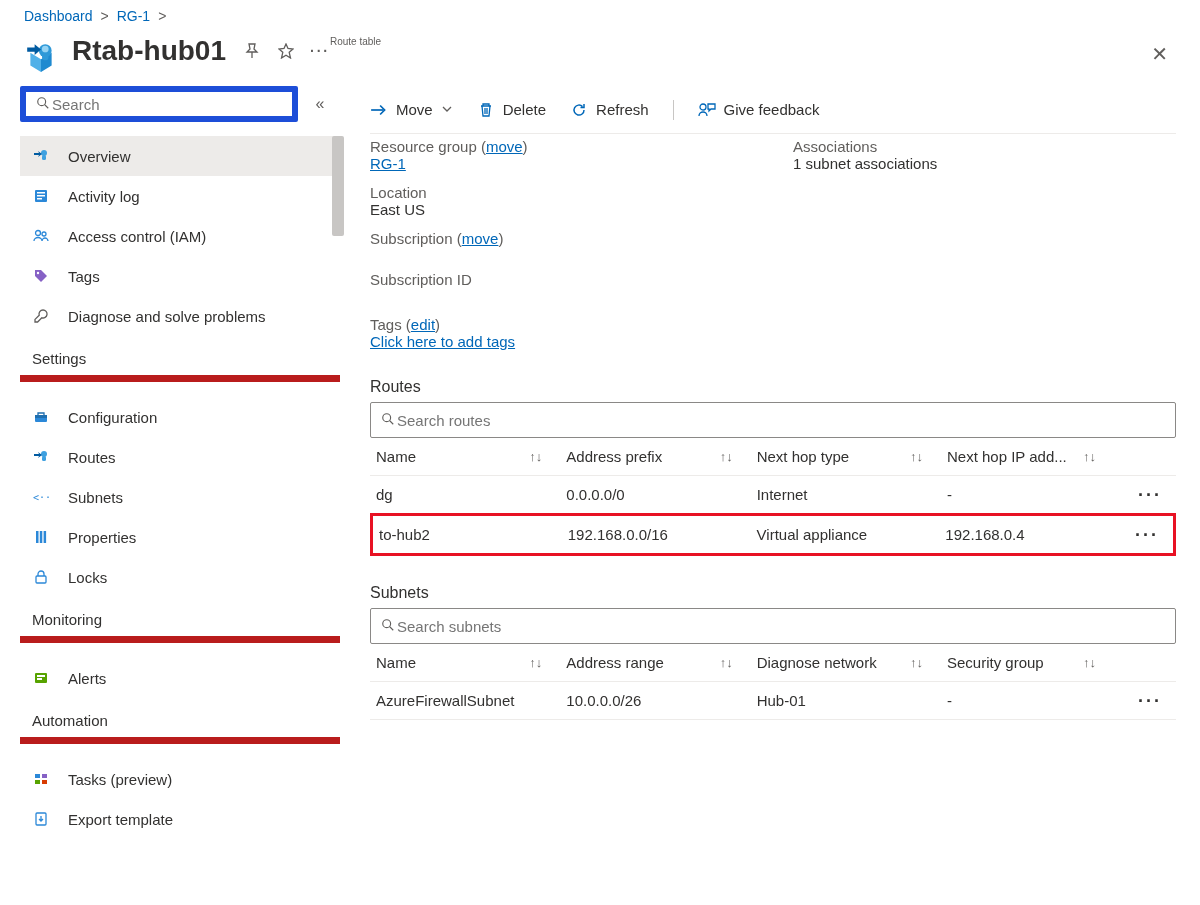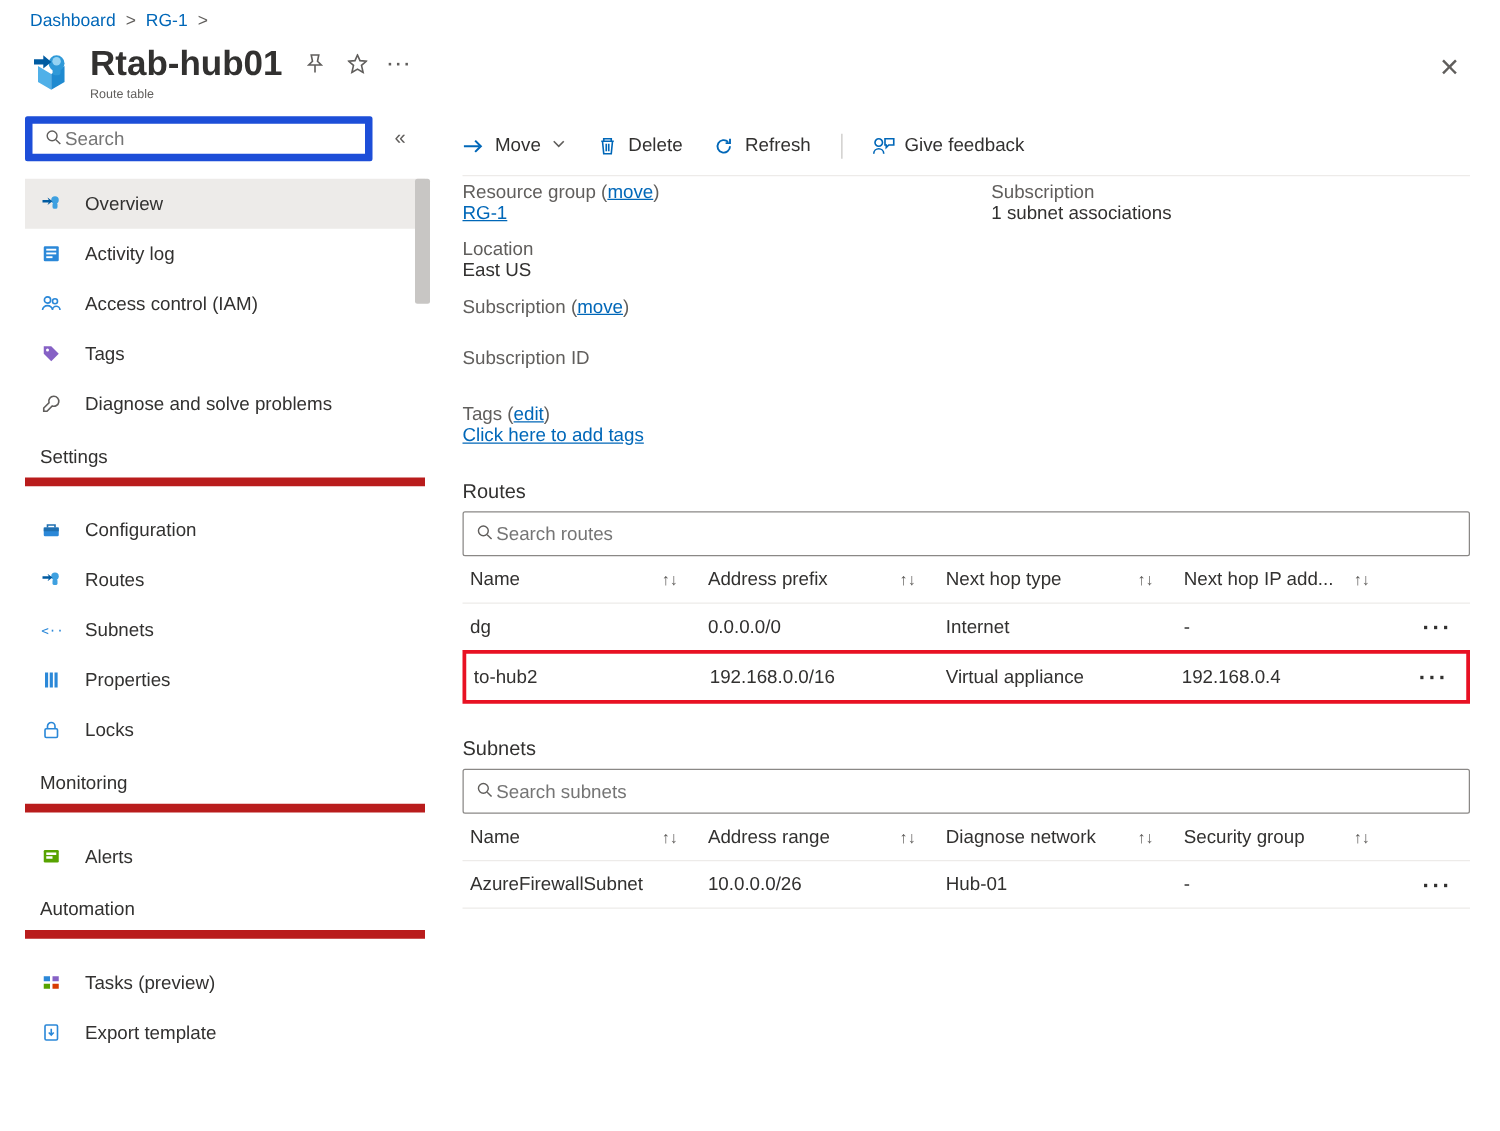--- a/index.html
+++ b/index.html
@@ -31,21 +31,21 @@
   
   .header {
     display: flex;
     align-items: flex-start;
     padding: 10px 24px 12px 24px;
   }
   .hdr-icon {
     width: 34px; height: 34px; margin-right: 14px; margin-top: 6px;
     flex-shrink: 0;
   }
-  .hdr-title-wrap { display: flex; flex-direction: column; }
+  .hdr-title-wrap { display: flex; flex-direction: row; }
   .hdr-title-row { display: flex; align-items: center; gap: 10px; }
   .hdr-title { font-size: 28px; font-weight: 600; line-height: 34px; }
   .hdr-sub { font-size: 10px; color: #605e5c; margin-top: 2px; }
   .hdr-actions { display: flex; gap: 14px; margin-left: 6px; }
   .icon-btn { width: 20px; height: 20px; display: inline-flex; align-items: center; justify-content: center; cursor: pointer; color:#605e5c; }
   .close-area { margin-left: auto; padding-top: 8px; }
   .close-x { font-size: 20px; color:#605e5c; cursor:pointer; padding:4px 8px; }
 
   
   .body {
@@ -447,21 +447,21 @@
         </div>
         <div class="ess-item" style="margin-top:12px;">
           <span class="ess-label">Subscription (</span><a class="underline">move</a><span class="ess-label">)</span>
         </div>
         <div class="ess-item" style="margin-top:24px;">
           <div class="ess-label">Subscription ID</div>
         </div>
       </div>
       <div>
         <div class="ess-item">
-          <div class="ess-label">Subscription</div>
+          <div class="ess-label">Associations</div>
           <div class="ess-val">1 subnet associations</div>
         </div>
       </div>
     </div>
 
     <div class="tags-block">
       <span class="ess-label">Tags (</span><a class="underline">edit</a><span class="ess-label">)</span>
       <div><a class="underline">Click here to add tags</a></div>
     </div>
 

